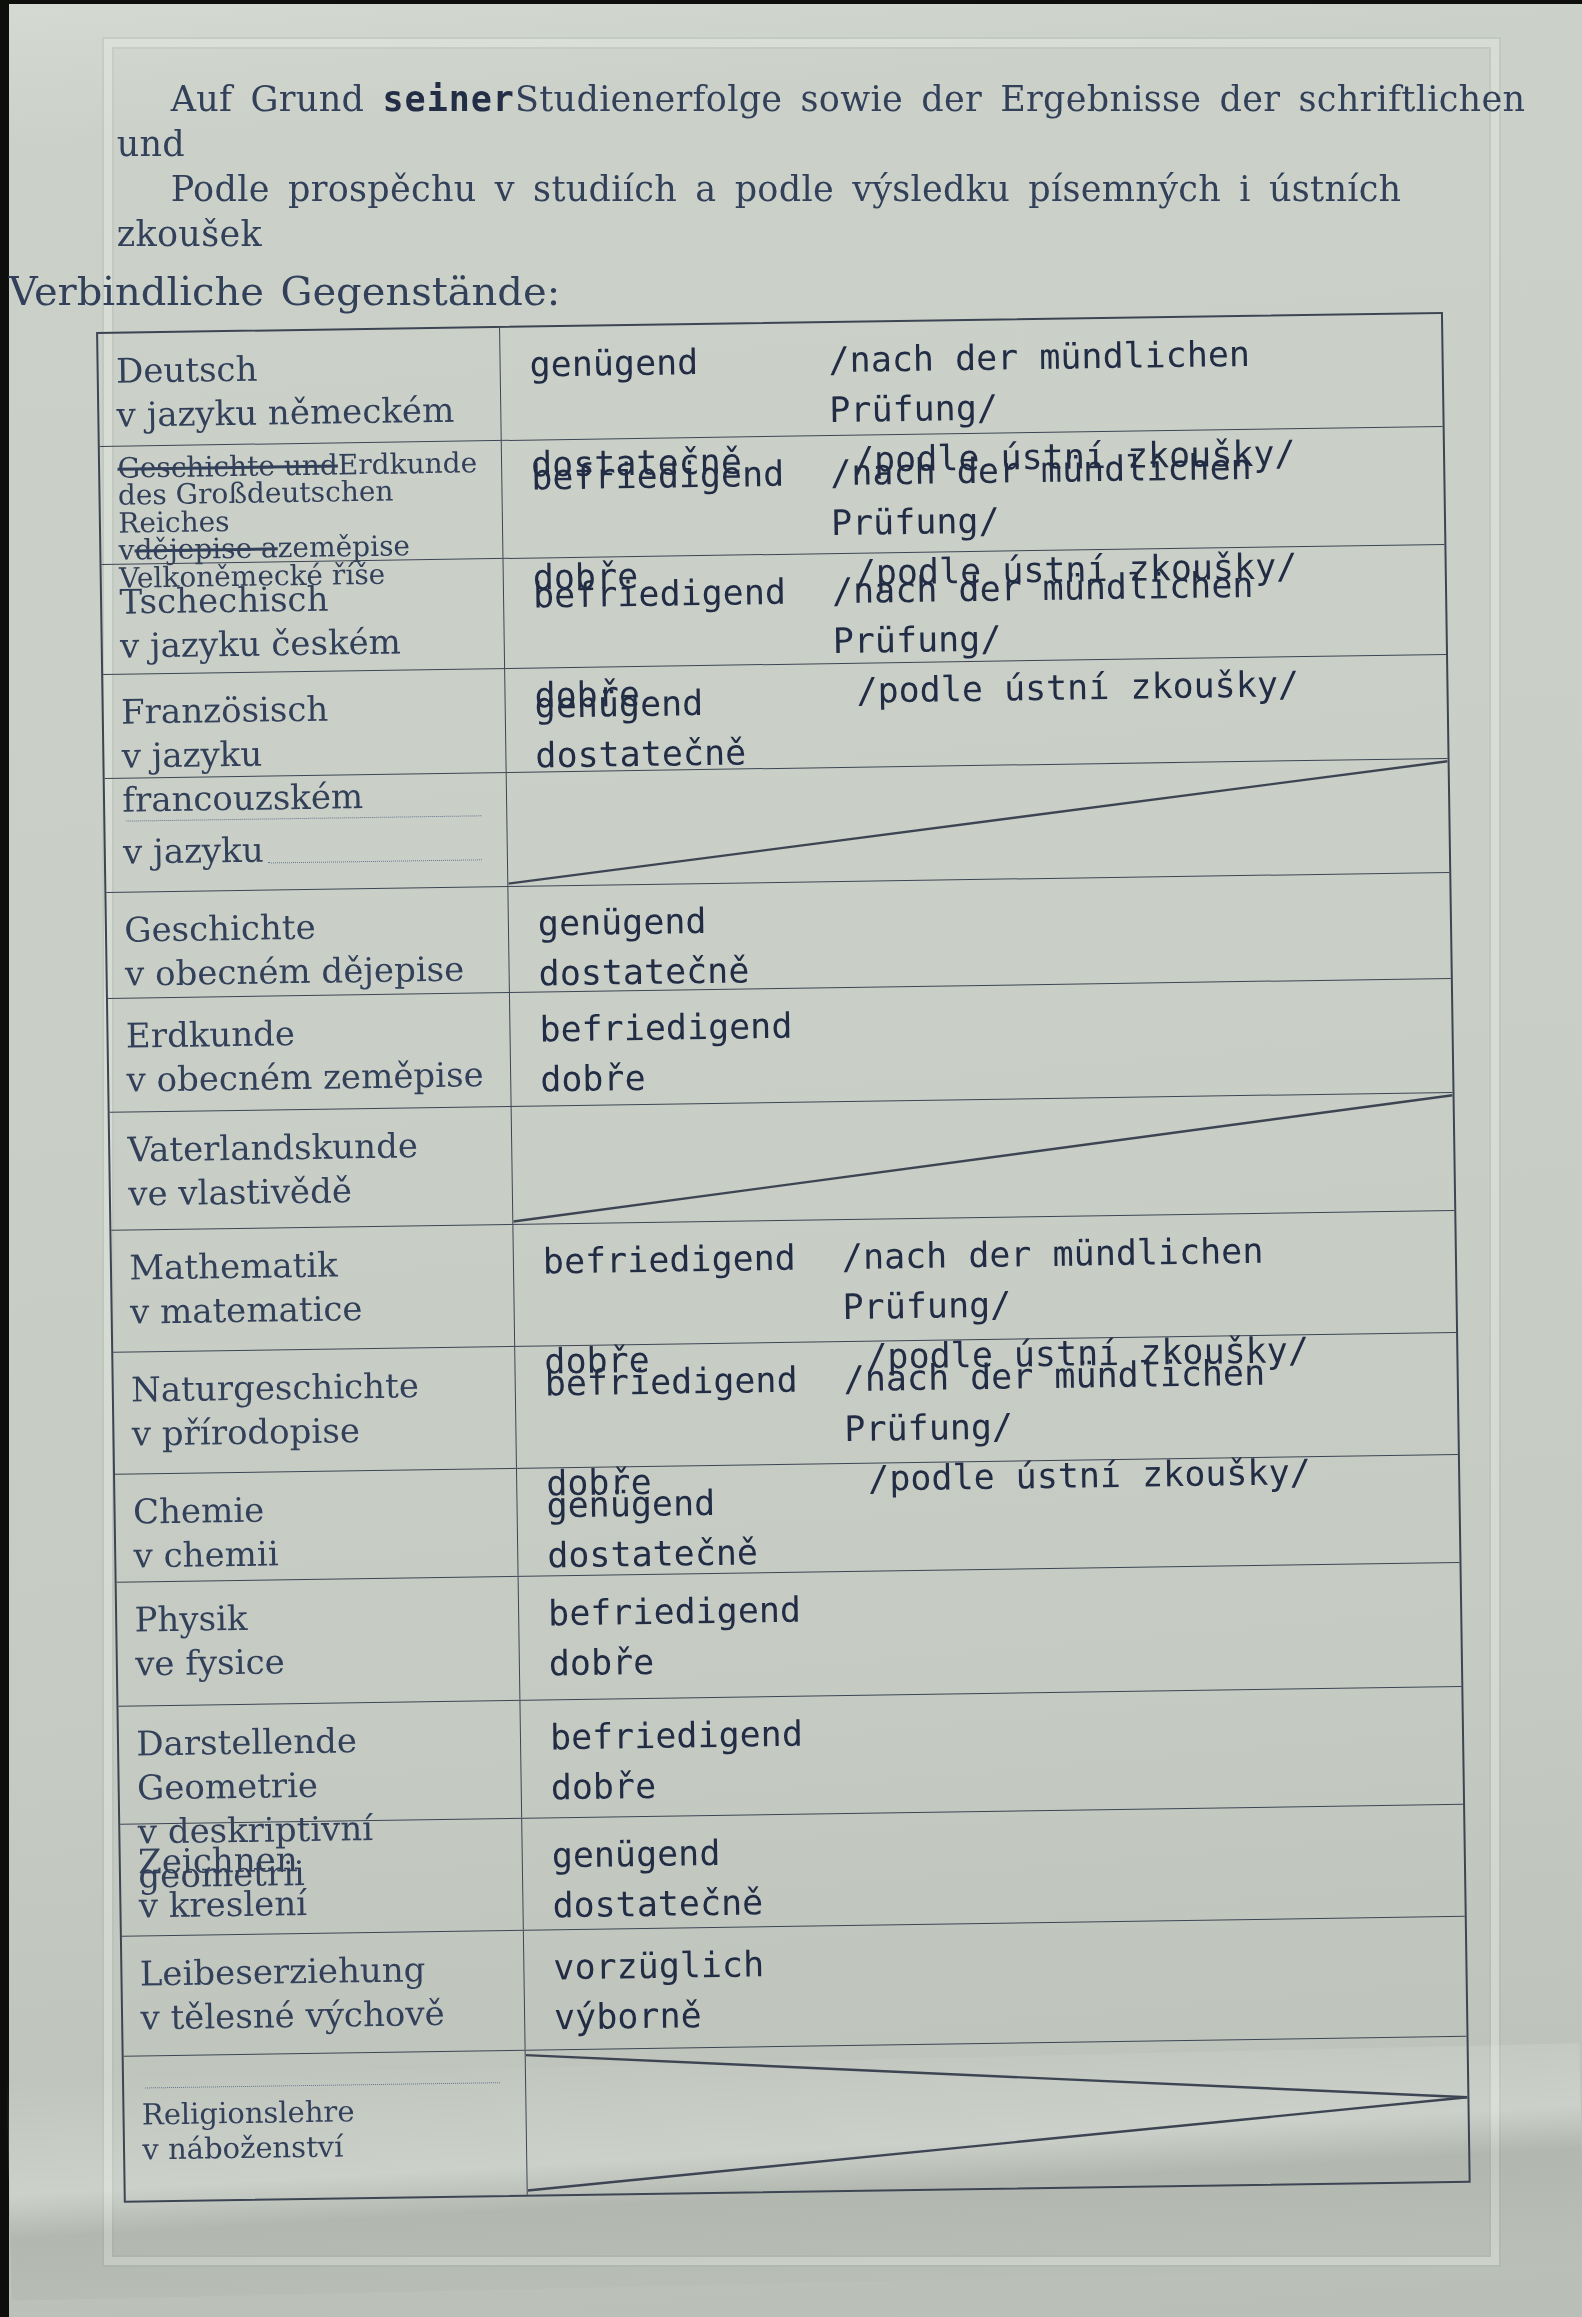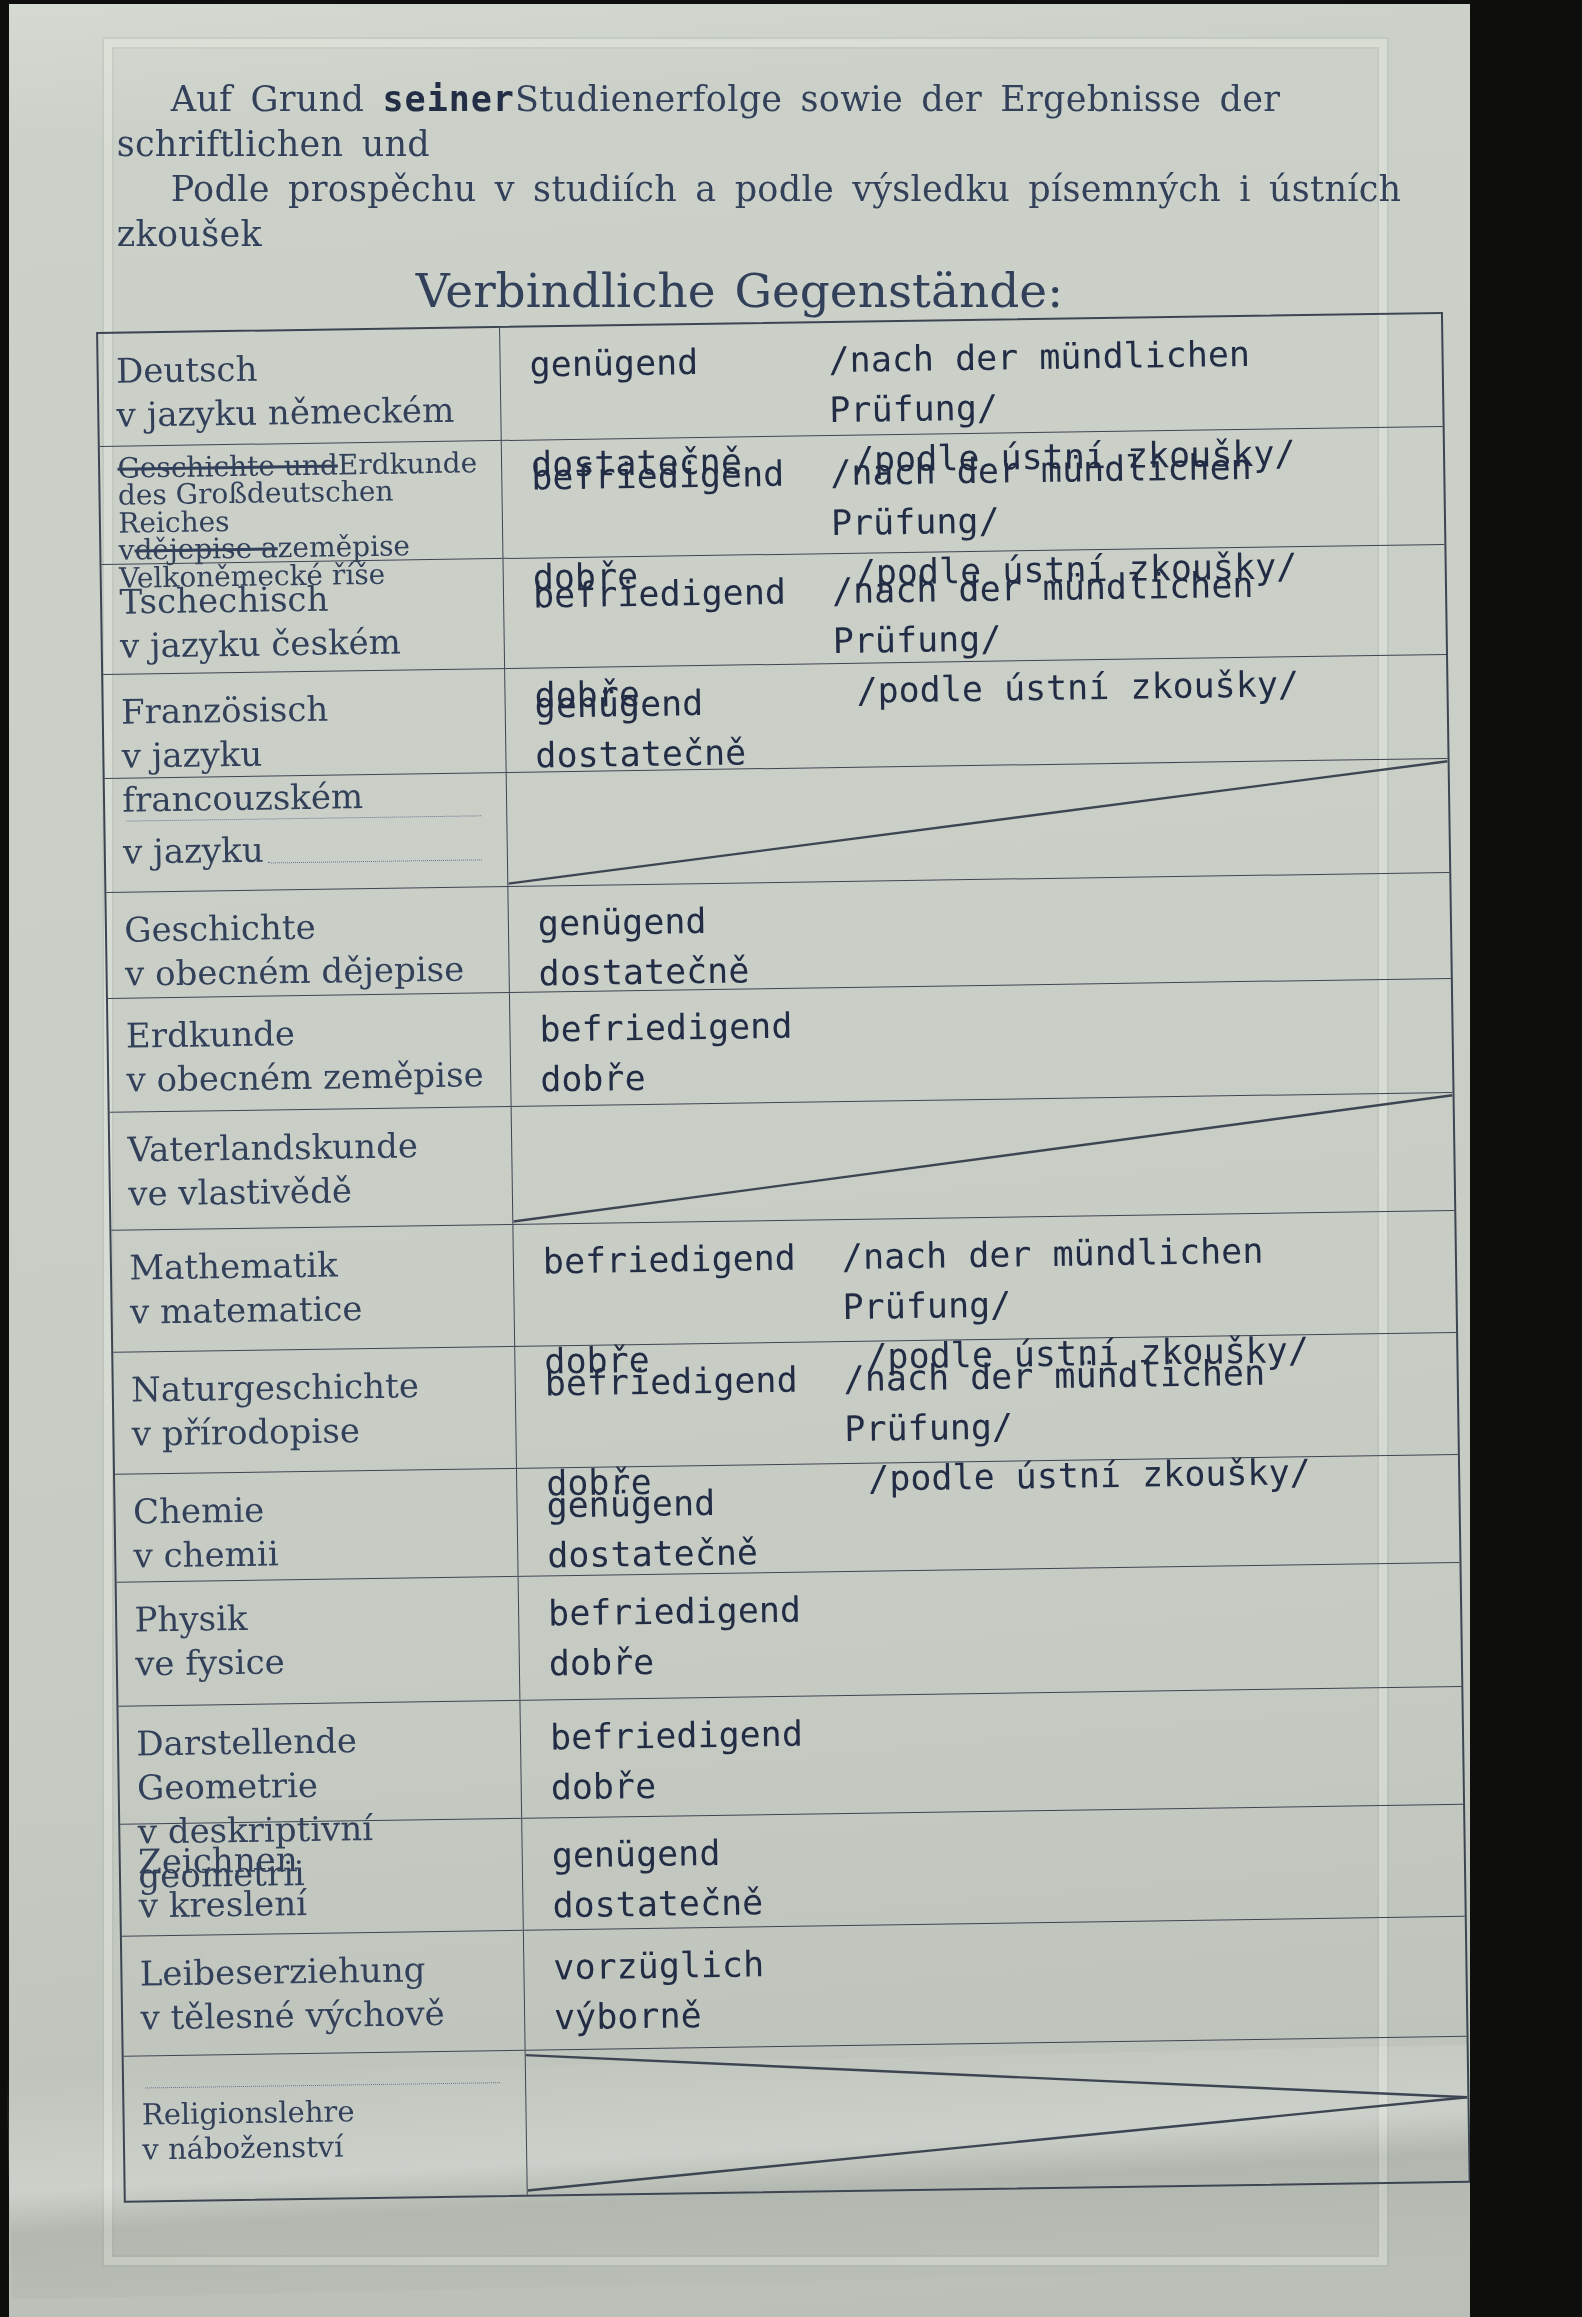--- a/index.html
+++ b/index.html
@@ -1,35 +1,35 @@
 <!DOCTYPE html>
 <html><head>
 <meta charset="utf-8">
 <style>
   html,body{margin:0;padding:0;}
   body{background:#0e0f0d;}
-  .photo{position:relative;width:1470px;height:2317px;background:#0e0f0d;overflow:hidden;
+  .photo{position:relative;width:1582px;height:2317px;background:#0e0f0d;overflow:hidden;
          font-family:"DejaVu Serif",serif;}
   .paper{position:absolute;left:8.7px;top:3.9px;right:0;bottom:0;
          background:linear-gradient(175deg,#d4d9d1 0%,#cbd1c9 6%,#c9cfc7 45%,#c5cbc3 72%,#b9bfb7 100%);}
   .emboss{position:absolute;left:95px;top:35px;right:83px;bottom:52px;
           border:8.7px solid rgba(235,240,231,0.40);
           box-shadow:0 0 0 1.9px rgba(150,158,148,0.18), inset 0 0 0 1.9px rgba(150,158,148,0.14);}
   .crease{position:absolute;left:0;right:0;top:2057px;height:222px;transform:rotate(-1.3deg);
           background:linear-gradient(178deg,rgba(255,255,255,0) 0%,rgba(255,255,255,0.22) 42%,rgba(84,90,82,0.10) 58%,rgba(255,255,255,0) 100%);}
   .content{position:absolute;left:0;top:0;right:0;color:#33405a;}
 
   .intro{margin:73px 54px 0 108px;font-size:35px;line-height:45px;word-spacing:6.8px;letter-spacing:0.3px;}
   .intro .indent{text-indent:54px;}
   .mt{margin-top:29px;}
   .typed{font-family:"DejaVu Sans Mono",monospace;font-weight:bold;color:#232d45;letter-spacing:1px;word-spacing:0;}
   .gap{display:inline-block;border-bottom:1.9px dotted #67738e;height:27px;vertical-align:baseline;}
   .g1{width:25px;} .g2{width:35px;} .g3{width:21px;} .g4{width:52px;}
 
-  .title{text-align:center;margin-top:13.5px;font-size:47px;line-height:42px;word-spacing:3.9px;}
+  .title{text-align:left;margin-top:13.5px;font-size:40px;line-height:42px;word-spacing:3.9px;}
 
   .table-wrap{margin:9.7px 0 0 87px;width:1347px;transform:rotate(-0.85deg);transform-origin:673px 0;}
   .tbl{border:2.9px solid #3d4553;}
   .row{display:flex;position:relative;box-sizing:border-box;}
   .row + .row{border-top:1.9px solid #3d4553;}
   .subj{width:401px;box-sizing:border-box;padding:14.5px 13.5px 0 17.4px;font-size:34px;line-height:44px;}
   .sline{display:flex;align-items:flex-end;}
   .fill{flex:1;border-bottom:1.9px dotted #67738e;margin:0 11.6px 8.7px 3.9px;height:27px;}
   .strike{text-decoration:line-through;text-decoration-thickness:2.9px;}
   .gcell{flex:1;border-left:1.9px solid #3d4553;position:relative;box-sizing:border-box;

